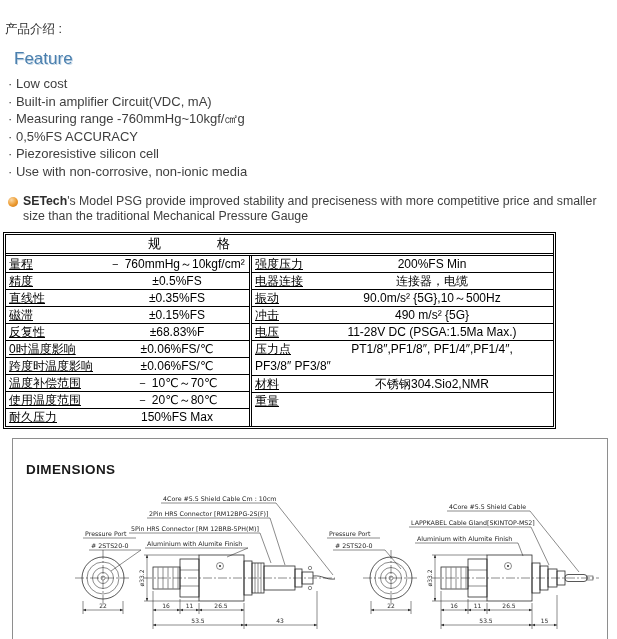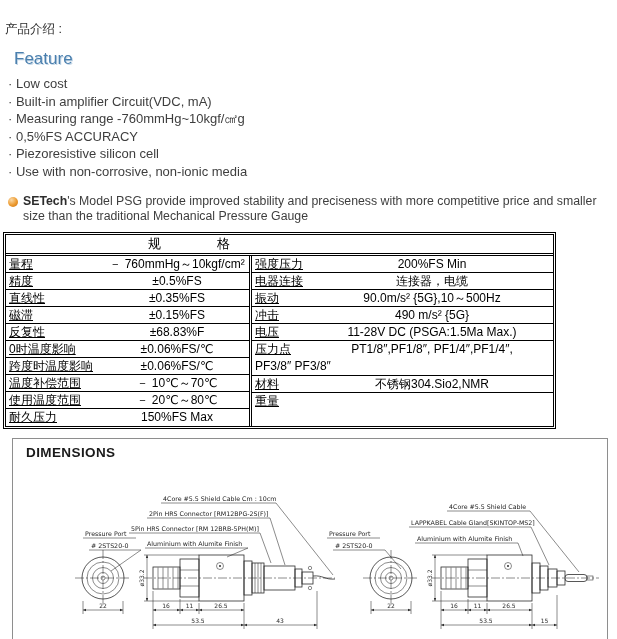--- a/index.html
+++ b/index.html
@@ -21,21 +21,21 @@
   .col-right{flex:1;min-width:0;}
   .spec-row{display:flex;box-sizing:border-box;height:17px;line-height:16px;border-bottom:1px solid #000;white-space:nowrap;overflow:hidden;}
   .spec-row:last-child{border-bottom:none;}
   .spec-row.tall{height:35px;display:block;}
   .line1{display:flex;height:17px;line-height:16px;}
   .line2{padding-left:3px;height:17px;line-height:16px;}
   .spec-label{flex:0 0 96px;padding-left:3px;overflow:hidden;text-decoration:underline;}
   .col-right .spec-label{flex-basis:56px;}
   .spec-value{flex:1;text-align:center;overflow:hidden;}
   .dim-box{position:relative;box-sizing:border-box;width:596px;height:252px;margin:9px 0 0 12px;border:1px solid #8e8e8e;background:#fff;}
-  .dim-title{position:absolute;left:13px;top:6px;font-size:13.5px;font-weight:bold;color:#1a1a1a;letter-spacing:.4px;text-align:right;}
+  .dim-title{position:absolute;left:13px;top:23px;font-size:13.5px;font-weight:bold;color:#1a1a1a;letter-spacing:.4px;text-align:right;}
   .dim-svg{position:absolute;left:0;top:0;}
   .ln{stroke:#2c2c2c;stroke-width:.8;fill:none;}
   .thin{stroke:#2c2c2c;stroke-width:.55;fill:none;}
   .cl{stroke:#2c2c2c;stroke-width:.55;fill:none;stroke-dasharray:9 2 2 2;}
   .dim{stroke:#2c2c2c;stroke-width:.55;fill:none;}
   .dimtxt{font-size:6px;fill:#2c2c2c;font-family:"DejaVu Sans",sans-serif;}
   .lbl{font-size:6.3px;fill:#222;font-family:"DejaVu Sans",sans-serif;}
   .dotfill{fill:#2c2c2c;}
 </style>
 </head>

